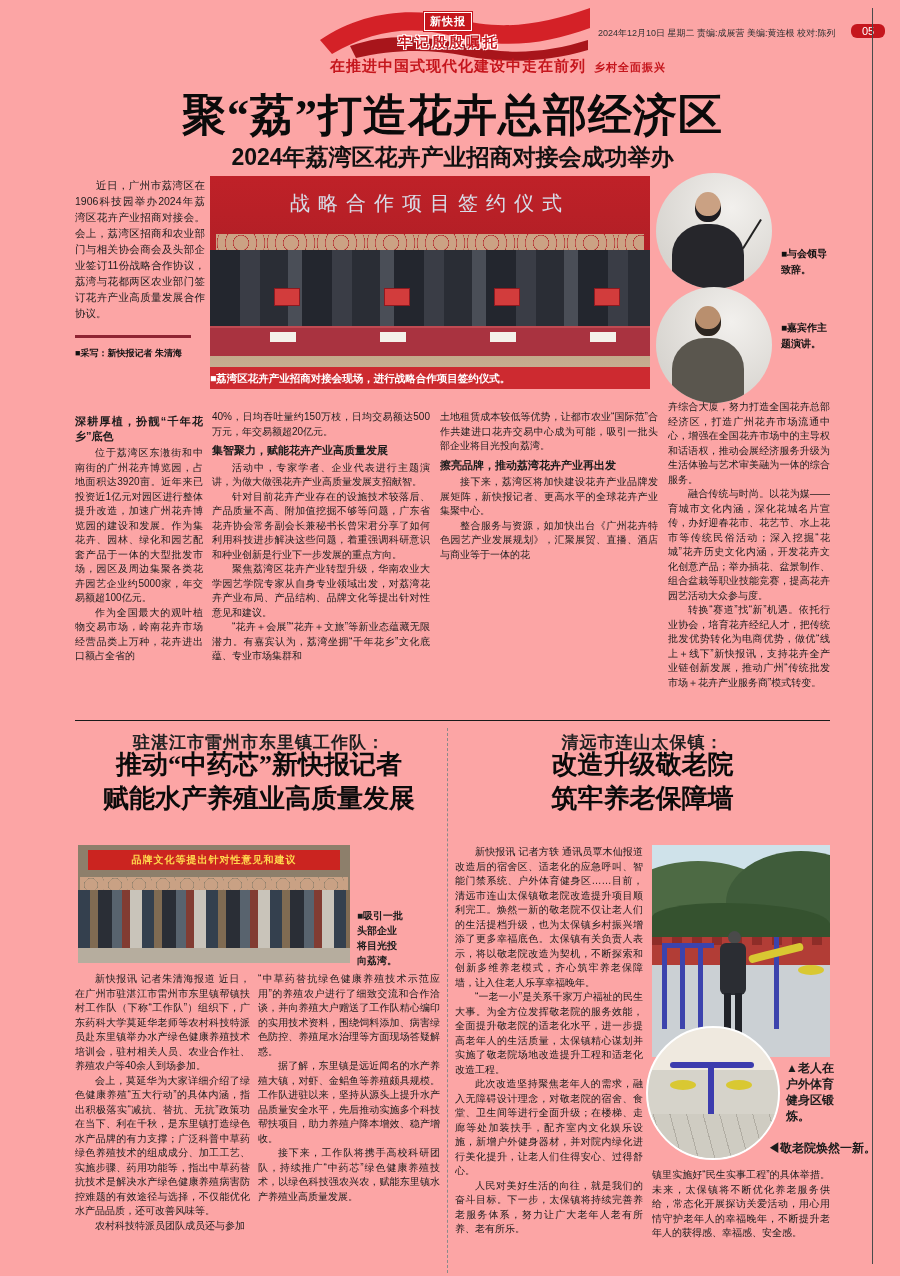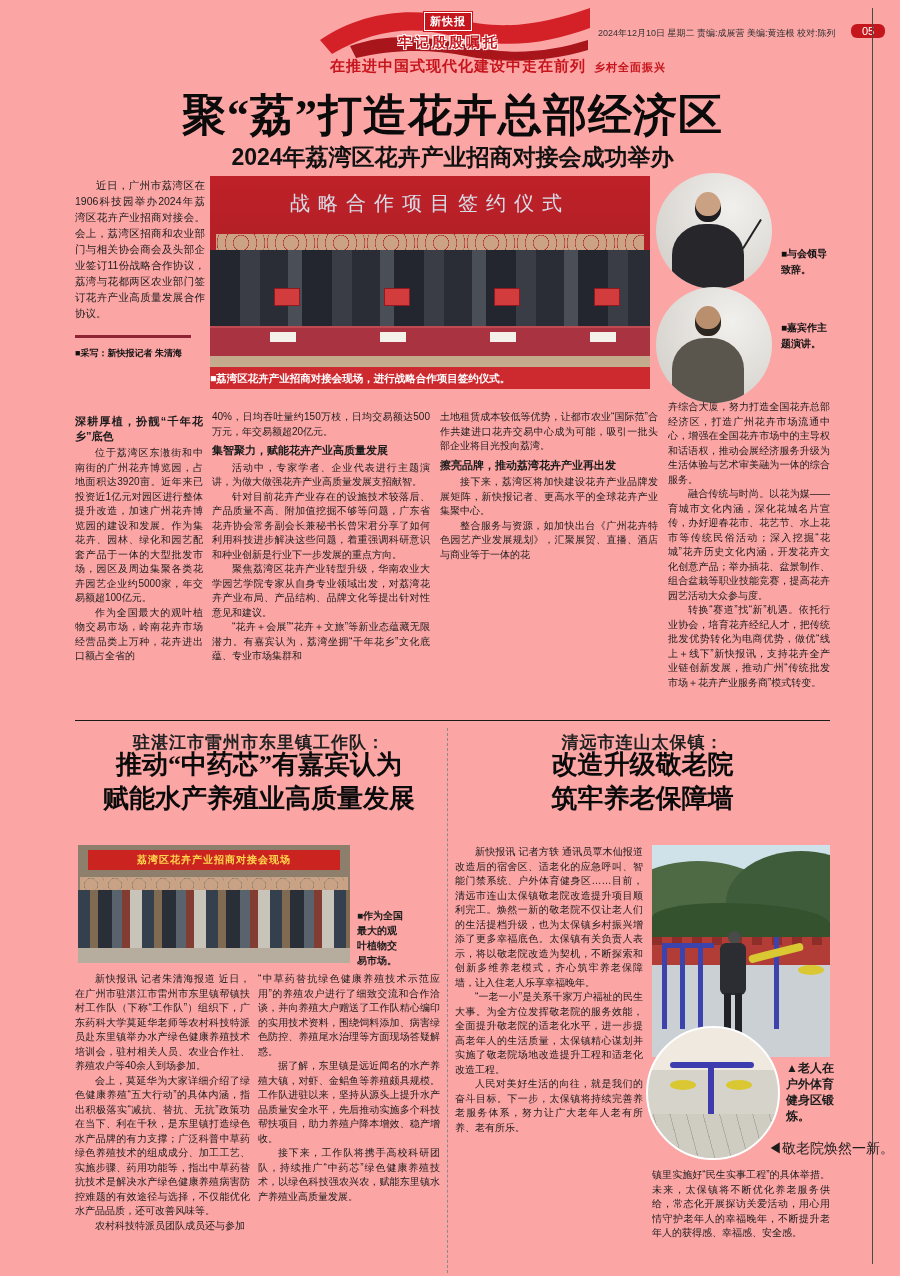--- a/index.html
+++ b/index.html
@@ -101,21 +101,21 @@
               background:repeating-linear-gradient(90deg,#202228 0 7px,rgba(0,0,0,0) 7px 11px);}
   #br-circle{left:646px;top:1026px;width:130px;height:130px;border-radius:50%;overflow:hidden;border:2px solid #fff;
              background:linear-gradient(180deg,#efe9df 0 32%,#d6d3ca 32% 100%);}
   #br-circle .pole{position:absolute;left:60px;top:36px;width:6px;height:70px;background:#3c3cae;}
   #br-circle .bar{position:absolute;left:22px;top:34px;width:84px;height:6px;background:#3c3cae;border-radius:3px;}
   #br-circle .disc1,#br-circle .disc2{position:absolute;width:26px;height:10px;border-radius:50%;background:#d9c832;}
   #br-circle .disc1{left:22px;top:52px;} #br-circle .disc2{left:78px;top:52px;}
   #br-circle .tiles{position:absolute;left:0;bottom:0;width:100%;height:44px;
              background:repeating-linear-gradient(75deg,rgba(120,115,105,.35) 0 1px,rgba(0,0,0,0) 1px 16px),#cfccc2;}
   #br-cap1{left:786px;top:1060px;width:52px;font-size:12px;font-weight:bold;line-height:16px;}
-  #br-cap2{left:768px;top:1140px;font-size:14px;font-weight:normal;white-space:nowrap;}
+  #br-cap2{left:768px;top:1140px;font-size:12px;font-weight:bold;white-space:nowrap;}
   #br-colR{left:652px;top:1168px;width:178px;height:104px;}
 </style>
 </head>
 <body>
 
 <div id="page">
 
   <svg class="abs" style="left:320px;top:6px;" width="270" height="64" viewBox="0 0 270 64">
     <path d="M0,34 C40,6 92,0 134,12 C182,26 224,18 270,2 L270,22 C226,38 184,44 132,30 C92,19 52,24 12,48 Z" fill="#d42127"></path>
     <path d="M30,40 C70,26 110,30 150,40 C190,50 230,46 268,34 L268,44 C228,56 186,58 146,50 C108,42 70,44 36,52 Z" fill="#a8151b"></path>
@@ -195,30 +195,30 @@
         <p>融合传统与时尚。以花为媒——育城市文化内涵，深化花城名片宣传，办好迎春花市、花艺节、水上花市等传统民俗活动；深入挖掘“花城”花卉历史文化内涵，开发花卉文化创意产品；举办插花、盆景制作、组合盆栽等职业技能竞赛，提高花卉园艺活动大众参与度。</p>
         <p>转换“赛道”找“新”机遇。依托行业协会，培育花卉经纪人才，把传统批发优势转化为电商优势，做优“线上＋线下”新快报讯，支持花卉全产业链创新发展，推动广州“传统批发市场＋花卉产业服务商”模式转变。</p>
       </div>
   </div>
 
   <div class="abs" id="section-divider"></div>
   <div class="abs" id="bottom-divider"></div>
 
   <div class="abs kicker" id="bl-kicker">驻湛江市雷州市东里镇工作队：</div>
   <div class="abs b-headline" id="bl-headline">
-    <div>推动“中药芯”有嘉宾认为</div>
+    <div>推动“中药芯”新快报记者</div>
     <div>赋能水产养殖业高质量发展</div>
   </div>
   <div class="abs" id="bl-photo">
-    <div class="pbanner">荔湾区花卉产业招商对接会现场</div>
+    <div class="pbanner">品牌文化等提出针对性意见和建议</div>
     <div class="pheads"></div>
     <div class="pbodies"></div>
     <div class="pfloor"></div>
   </div>
-  <div class="abs" id="bl-caption">■作为全国最大的观叶植物交易市场。</div>
+  <div class="abs" id="bl-caption">■吸引一批头部企业将目光投向荔湾。</div>
   <div class="abs col" id="bl-colA">
     <div>
         <p>新快报讯 记者朱清海报道 近日，在广州市驻湛江市雷州市东里镇帮镇扶村工作队（下称“工作队”）组织下，广东药科大学莫延华老师等农村科技特派员赴东里镇举办水产绿色健康养殖技术培训会，驻村相关人员、农业合作社、养殖农户等40余人到场参加。</p>
         <p>会上，莫延华为大家详细介绍了绿色健康养殖“五大行动”的具体内涵，指出积极落实“减抗、替抗、无抗”政策功在当下、利在千秋，是东里镇打造绿色水产品牌的有力支撑；广泛科普中草药绿色养殖技术的组成成分、加工工艺、实施步骤、药用功能等，指出中草药替抗技术是解决水产绿色健康养殖病害防控难题的有效途径与选择，不仅能优化水产品品质，还可改善风味等。</p>
         <p>农村科技特派员团队成员还与参加</p>
       </div>
   </div>
   <div class="abs col" id="bl-colB">
     <div class="cont">“中草药替抗绿色健康养殖技术示范应用”的养殖农户进行了细致交流和合作洽谈，并向养殖大户赠送了工作队精心编印的实用技术资料，围绕饲料添加、病害绿色防控、养殖尾水治理等方面现场答疑解惑。</div>
     <div>
@@ -229,20 +229,21 @@
 
   <div class="abs kicker" id="br-kicker">清远市连山太保镇：</div>
   <div class="abs b-headline" id="br-headline">
     <div>改造升级敬老院</div>
     <div>筑牢养老保障墙</div>
   </div>
   <div class="abs col" id="br-colL">
     <div>
         <p>新快报讯 记者方轶 通讯员覃木仙报道 改造后的宿舍区、适老化的应急呼叫、智能门禁系统、户外体育健身区……目前，清远市连山太保镇敬老院改造提升项目顺利完工。焕然一新的敬老院不仅让老人们的生活提档升级，也为太保镇乡村振兴增添了更多幸福底色。太保镇有关负责人表示，将以敬老院改造为契机，不断探索和创新多维养老模式，齐心筑牢养老保障墙，让入住老人乐享幸福晚年。</p>
         <p>“一老一小”是关系千家万户福祉的民生大事。为全方位发挥敬老院的服务效能，全面提升敬老院的适老化水平，进一步提高老年人的生活质量，太保镇精心谋划并实施了敬老院场地改造提升工程和适老化改造工程。</p>
+        <p>此次改造坚持聚焦老年人的需求，融入无障碍设计理念，对敬老院的宿舍、食堂、卫生间等进行全面升级；在楼梯、走廊等处加装扶手，配齐室内文化娱乐设施，新增户外健身器材，并对院内绿化进行美化提升，让老人们住得安心、过得舒心。</p>
         <p>人民对美好生活的向往，就是我们的奋斗目标。下一步，太保镇将持续完善养老服务体系，努力让广大老年人老有所养、老有所乐。</p>
       </div>
   </div>
   <div class="abs" id="br-photo">
     <div class="sky"></div>
     <div class="mtn1"></div>
     <div class="mtn2"></div>
     <div class="trees"></div>
     <div class="wall"></div>
     <div class="eq1"></div>

